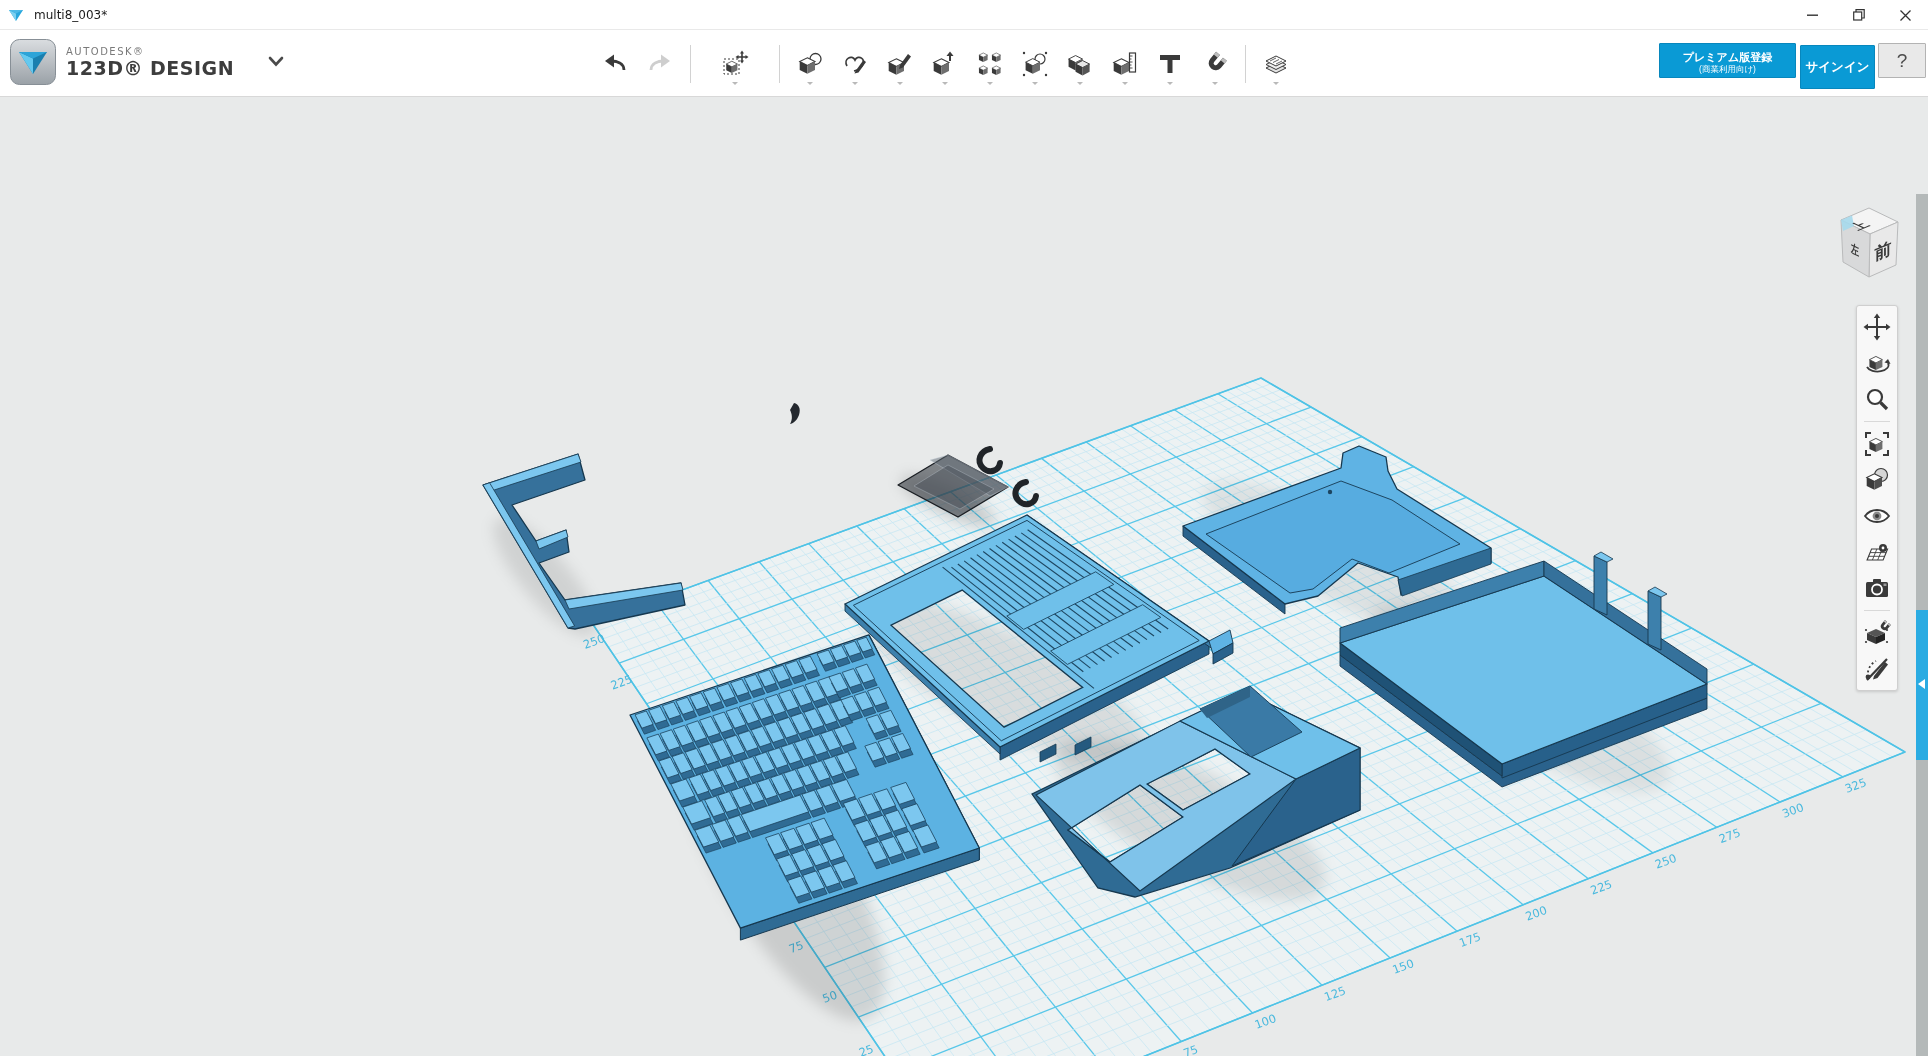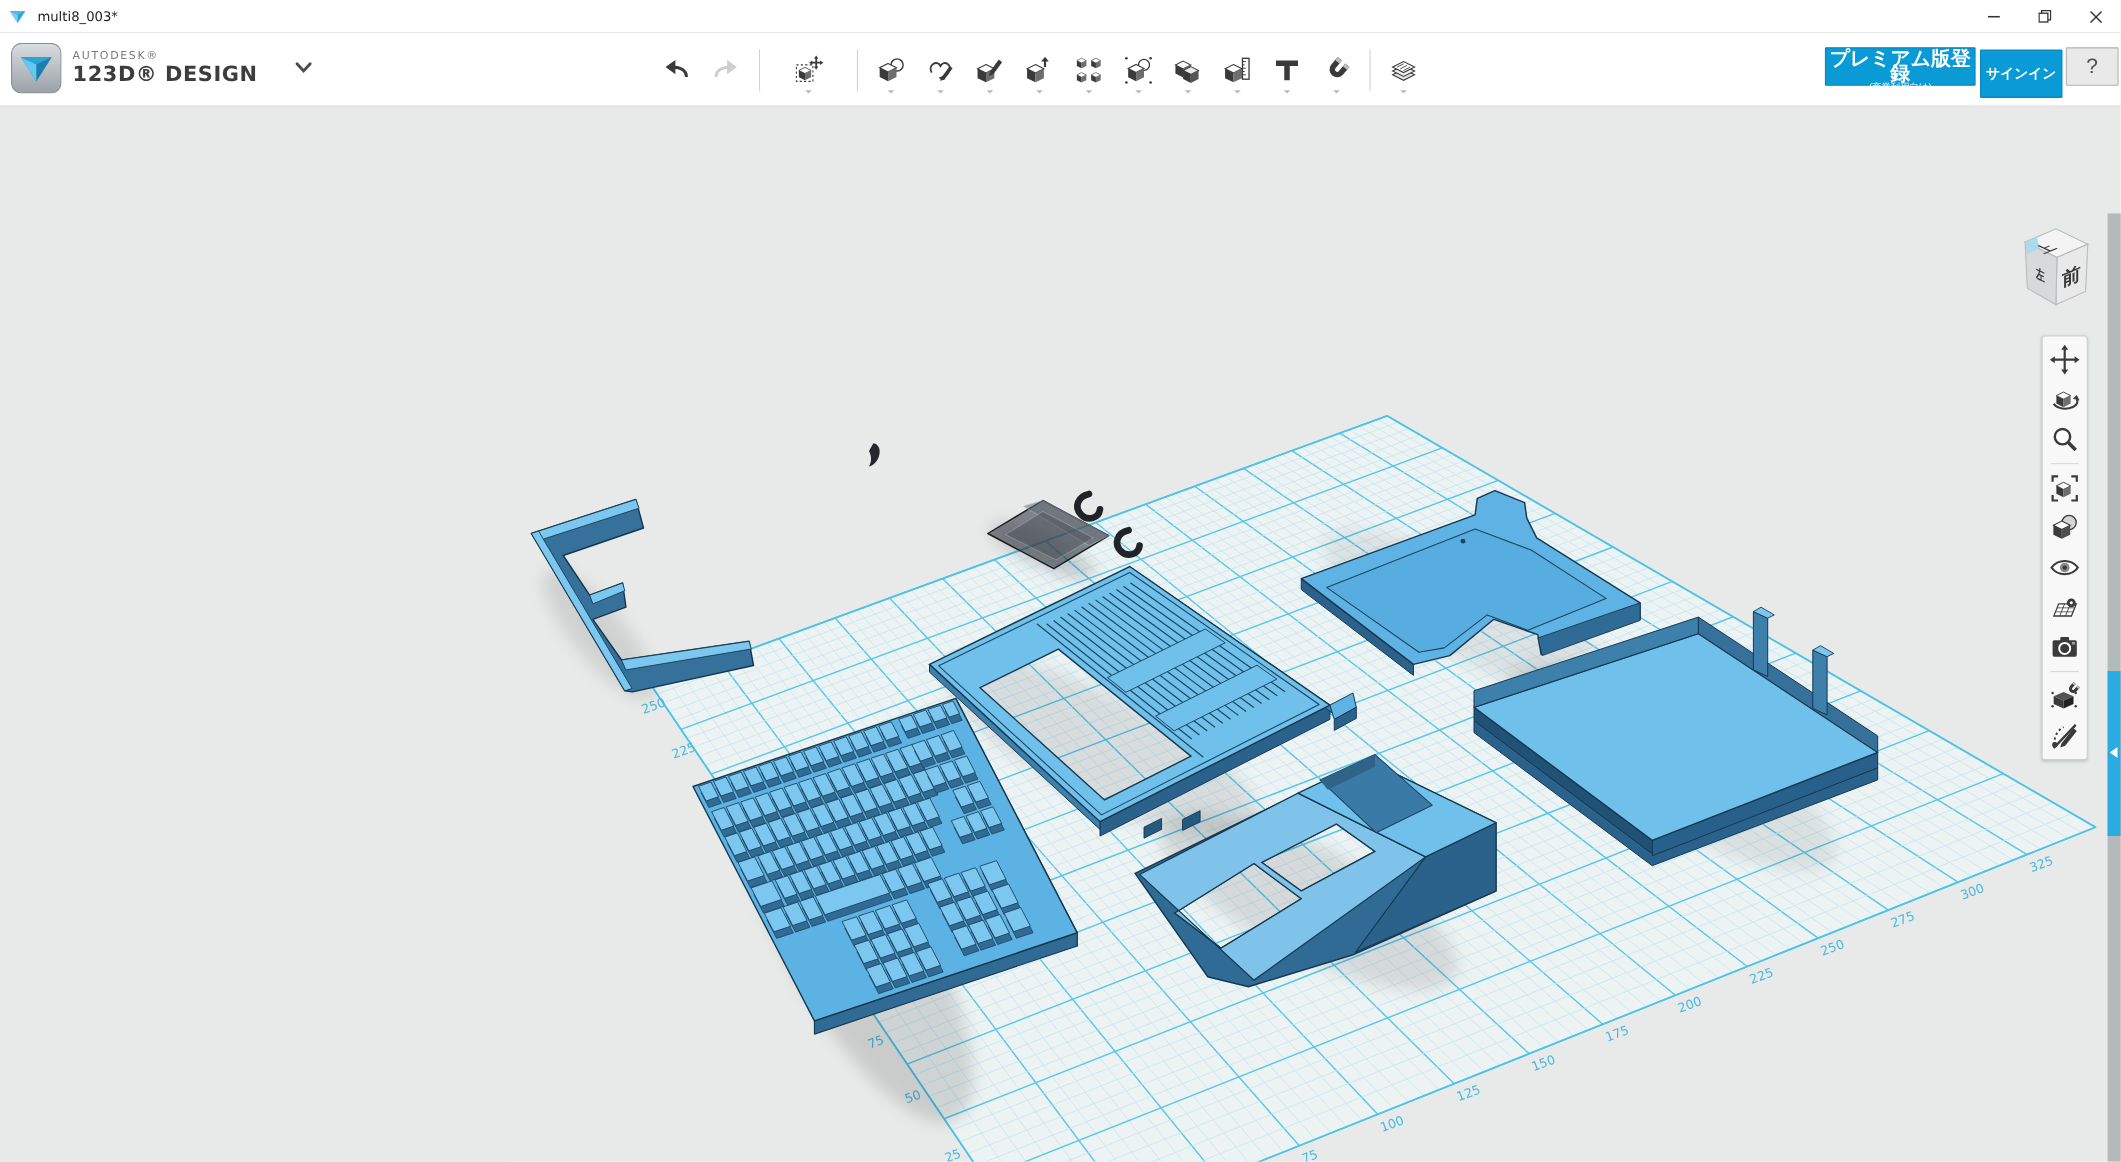--- a/index.html
+++ b/index.html
@@ -29,21 +29,21 @@
   .tb-btn { background:none; border:none; cursor:pointer; width:30px; height:46px; position:relative;
     display:flex; align-items:center; justify-content:center; flex-direction:column; }
   .tb-btn svg { display:block; }
   .tb-btn .caret { position:absolute; bottom:2px; left:50%; margin-left:-3px; width:0; height:0;
     border-left:3px solid transparent; border-right:3px solid transparent; border-top:3px solid #b9b9b9; }
   .tb-btn.big { margin:0 14px; }
   .tb-sep { width:1px; height:38px; background:#d2d2d2; }
   .tb-right { position:absolute; right:0; top:0; height:67px; }
   .btn-premium { position:absolute; right:132px; top:13px; width:137px; height:35px; background:#0a9ad5;
     border:1px solid #0787bd; color:#fff; cursor:pointer; border-radius:1px; }
-  .btn-premium .l1 { display:block; font-size:18px; font-weight:bold; line-height:14px; margin-top:2px; }
+  .btn-premium .l1 { display:block; font-size:11px; font-weight:bold; line-height:14px; margin-top:2px; }
   .btn-premium .l2 { display:block; font-size:8.5px; line-height:10px;text-align:center; }
   .btn-signin { position:absolute; right:53px; top:15px; width:75px; height:44px; background:#0a9ad5;
     border:1px solid #0787bd; color:#fff; font-size:12.5px; font-weight:bold; cursor:pointer; border-radius:1px; }
   .btn-help { position:absolute; right:2px; top:13px; width:48px; height:35px; background:#e9e9e9;
     border:1px solid #b3b3b3; color:#4c4c4c; font-size:19px; cursor:pointer; border-radius:1px; }
 
   
   .viewport { position:absolute; left:0; top:97px; width:1928px; height:947px; z-index:1; }
   #scene { position:absolute; left:0; top:0; z-index:1; }
   .grid-label { font-size:11.5px; fill:#49b9de; }

